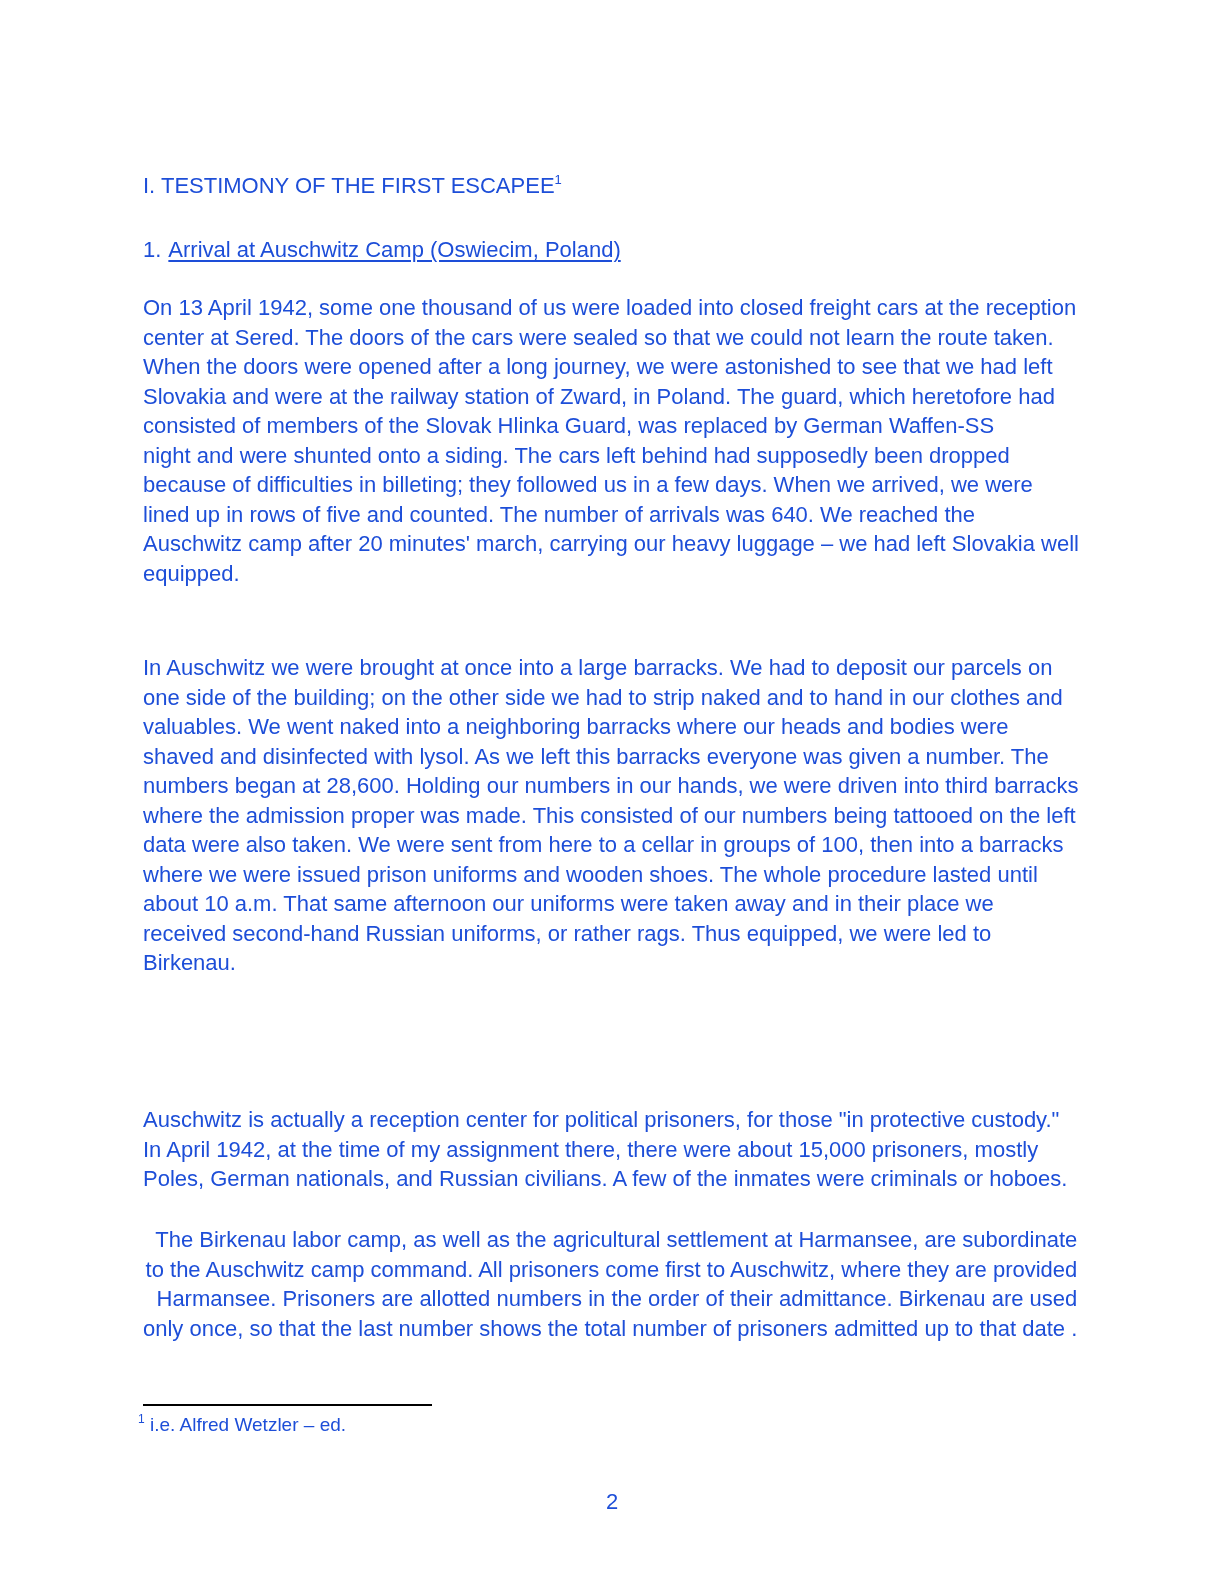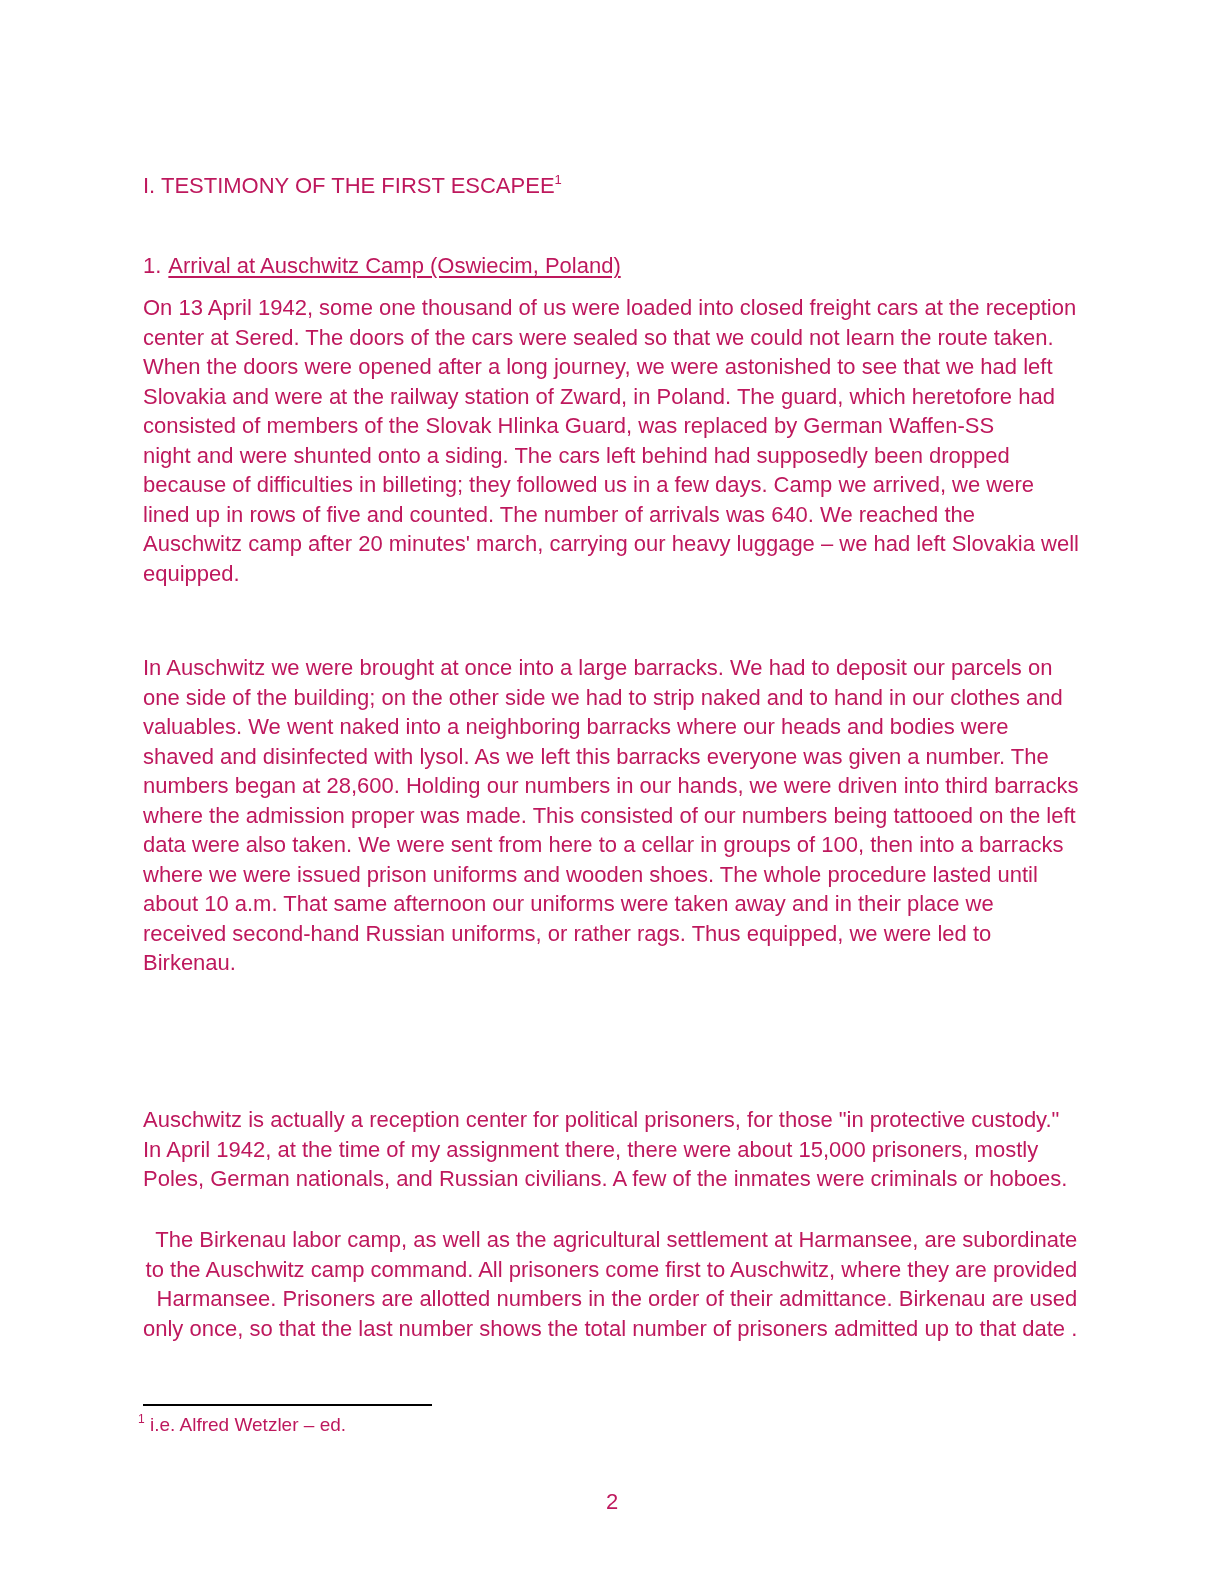--- a/index.html
+++ b/index.html
@@ -5,37 +5,37 @@
   html, body {
     margin: 0;
     padding: 0;
     background: #ffffff;
   }
   .page {
     position: relative;
     width: 1164px;
     height: 1584px;
     background: #ffffff;
-    color: #be185d;
+    color: #1d4ed8;
     font-family: "Liberation Sans", "DejaVu Sans", sans-serif;
     font-size: 22px;
     line-height: 29.5px;
     overflow: hidden;
   }
   .block {
     position: absolute;
     left: 143px;
     white-space: nowrap;
   }
   .textline {
     white-space: nowrap;
     height: 29.5px;
   }
   .doc-title { top: 171px; }
-  .heading-1 { top: 251px; }
+  .heading-1 { top: 235px; }
   .para-1 { top: 293px; }
   .para-2 { top: 653px; }
   .heading-2 { top: 1041px; }
   .para-3 { top: 1105px; }
   .para-4 { top: 1225px; text-align: right; }
   .heading .hnum { margin-right: 7px; }
   .heading .hund {
     text-decoration: underline;
     text-decoration-thickness: 2px;
     text-underline-offset: 3px;
@@ -86,21 +86,21 @@
     <span class="hnum">1.</span><span class="hund">Arrival at Auschwitz Camp (Oswiecim, Poland)</span>
   </div>
 
   <div class="block para-1">
       <div class="textline">On 13 April 1942, some one thousand of us were loaded into closed freight cars at the reception</div>
       <div class="textline">center at Sered. The doors of the cars were sealed so that we could not learn the route taken.</div>
       <div class="textline">When the doors were opened after a long journey, we were astonished to see that we had left</div>
       <div class="textline">Slovakia and were at the railway station of Zward, in Poland. The guard, which heretofore had</div>
       <div class="textline">consisted of members of the Slovak Hlinka Guard, was replaced by German Waffen-SS</div>
       <div class="textline">night and were shunted onto a siding. The cars left behind had supposedly been dropped</div>
-      <div class="textline">because of difficulties in billeting; they followed us in a few days. Camp we arrived, we were</div>
+      <div class="textline">because of difficulties in billeting; they followed us in a few days. When we arrived, we were</div>
       <div class="textline">lined up in rows of five and counted. The number of arrivals was 640. We reached the</div>
       <div class="textline">Auschwitz camp after 20 minutes' march, carrying our heavy luggage – we had left Slovakia well</div>
       <div class="textline">equipped.</div>
     </div>
 
   <div class="block para-2">
       <div class="textline">In Auschwitz we were brought at once into a large barracks. We had to deposit our parcels on</div>
       <div class="textline">one side of the building; on the other side we had to strip naked and to hand in our clothes and</div>
       <div class="textline">valuables. We went naked into a neighboring barracks where our heads and bodies were</div>
       <div class="textline">shaved and disinfected with lysol. As we left this barracks everyone was given a number. The</div>

